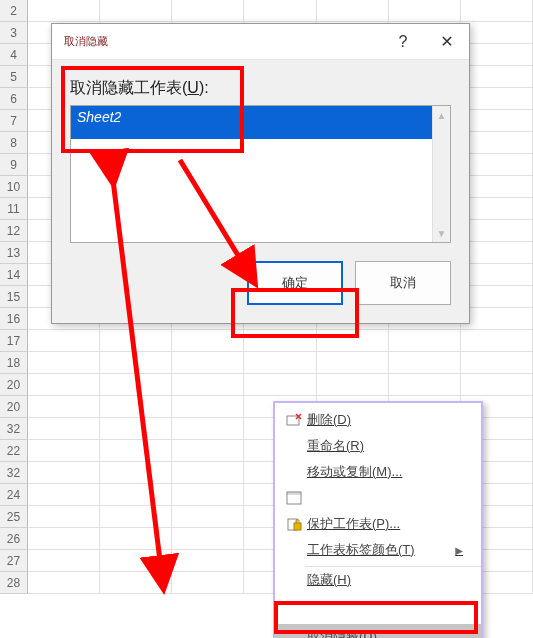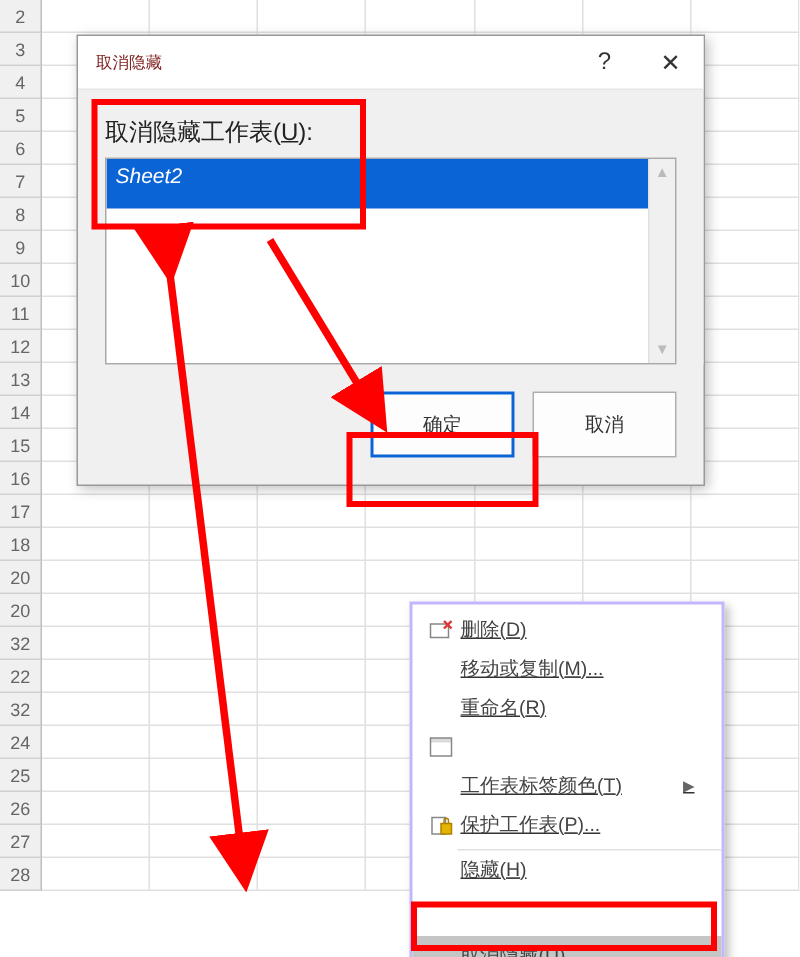--- a/index.html
+++ b/index.html
@@ -526,49 +526,49 @@
       <svg width="16" height="14" viewBox="0 0 16 14">
           <rect x="1" y="3" width="12" height="9" fill="none" stroke="#888"></rect>
           <line x1="10" y1="1" x2="15" y2="6" stroke="#d33" stroke-width="1.6"></line>
           <line x1="15" y1="1" x2="10" y2="6" stroke="#d33" stroke-width="1.6"></line>
         </svg>
     </span>
     <span class="label-slot"><span>删除(</span><span class="underline">D</span><span>)</span></span>
   </div>
   <div class="menu-item">
     <span class="icon-slot"></span>
-    <span class="label-slot"><span>移动或复制(</span><span class="underline">M</span><span>)...</span></span>
+    <span class="label-slot"><span>重命名(</span><span class="underline">R</span><span>)</span></span>
   </div>
   <div class="menu-item">
     <span class="icon-slot"></span>
-    <span class="label-slot"><span>重命名(</span><span class="underline">R</span><span>)</span></span>
+    <span class="label-slot"><span>移动或复制(</span><span class="underline">M</span><span>)...</span></span>
   </div>
   <div class="menu-item">
     <span class="icon-slot">
       <svg width="16" height="14" viewBox="0 0 16 14">
           <rect x="1" y="1" width="14" height="12" fill="none" stroke="#888"></rect>
           <rect x="1" y="1" width="14" height="3" fill="#888" opacity="0.3"></rect>
         </svg>
     </span>
-  </div>
-  <div class="menu-item">
-    <span class="icon-slot"></span>
-    <span class="label-slot"><span>工作表标签颜色(</span><span class="underline">T</span><span>)</span></span>
-    <span class="arrow">▶</span>
   </div>
   <div class="menu-item">
     <span class="icon-slot">
       <svg width="16" height="14" viewBox="0 0 16 14">
           <rect x="2" y="2" width="9" height="11" fill="none" stroke="#888"></rect>
           <rect x="8" y="6" width="7" height="7" fill="#e5b400" stroke="#b08000"></rect>
           <path d="M10 6 v-2 a1.5 1.5 0 0 1 3 0 v2" fill="none" stroke="#b08000"></path>
         </svg>
     </span>
     <span class="label-slot"><span>保护工作表(</span><span class="underline">P</span><span>)...</span></span>
   </div>
+  <div class="menu-item">
+    <span class="icon-slot"></span>
+    <span class="label-slot"><span>工作表标签颜色(</span><span class="underline">T</span><span>)</span></span>
+    <span class="arrow">▶</span>
+  </div>
   <div class="menu-sep"></div>
   <div class="menu-item cutoff">
     <span class="icon-slot"></span>
     <span class="label-slot"><span>隐藏(</span><span class="underline">H</span><span>)</span></span>
   </div>
   <div class="menu-item highlight" style="margin-top:34px">
     <span class="icon-slot"></span>
     <span class="label-slot"><span>取消隐藏(</span><span class="underline">U</span><span>)...</span></span>
   </div>
 </div>

